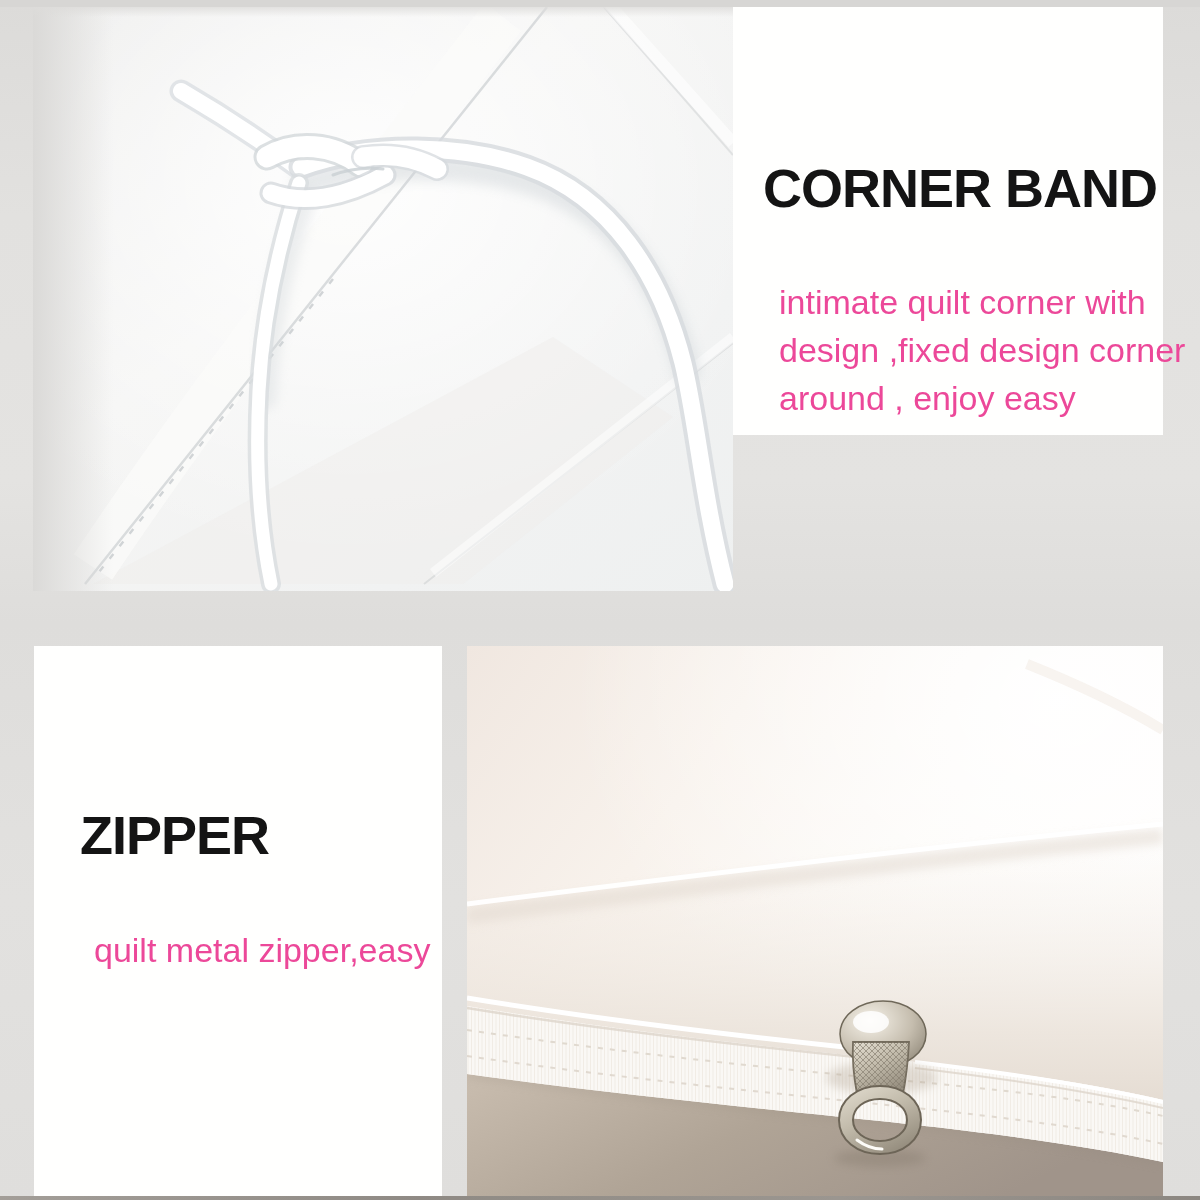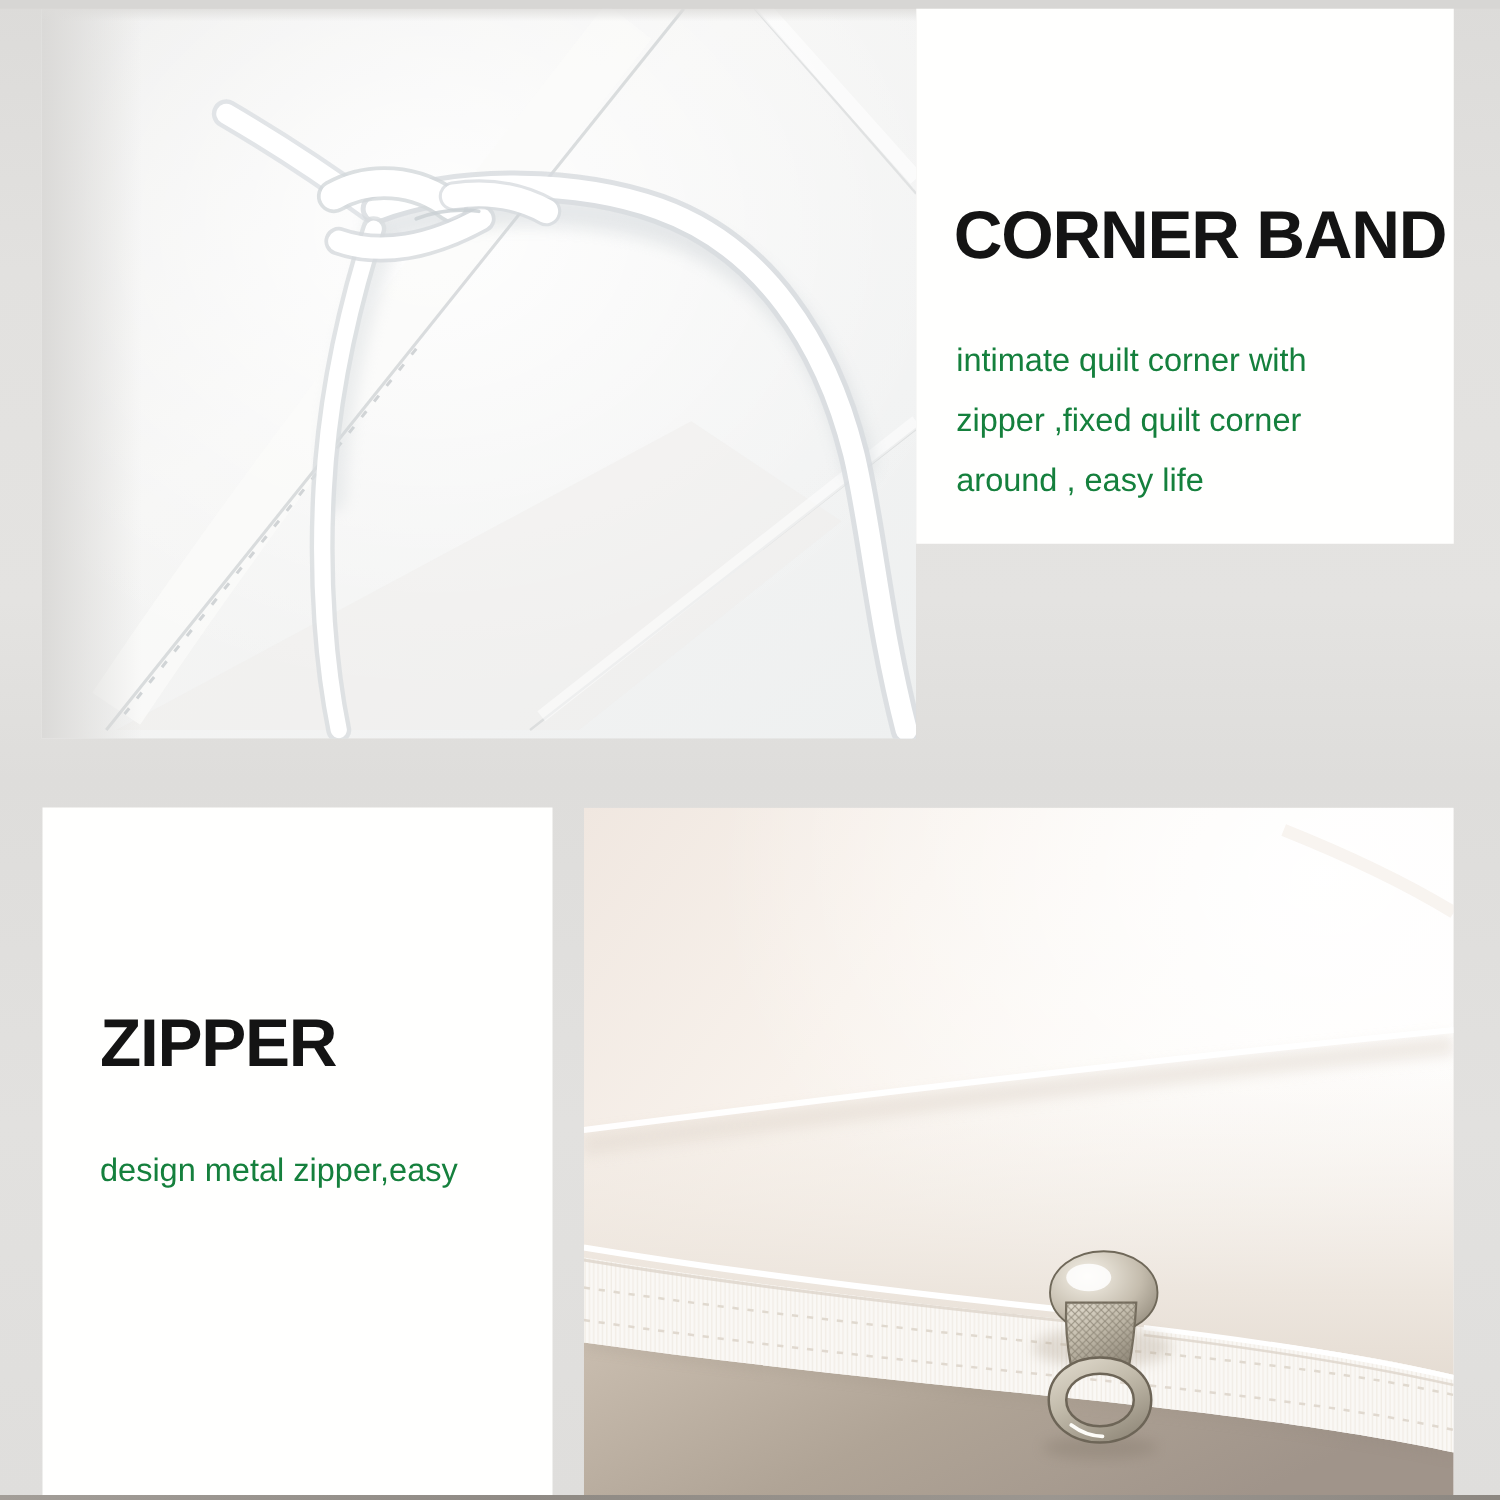--- a/index.html
+++ b/index.html
@@ -11,21 +11,21 @@
     background:linear-gradient(90deg,#a39e98 0%,#8f8a84 35%,#9b9690 70%,#8c8781 100%);}
   .photo{position:absolute;overflow:hidden;}
   .photo svg{display:block;width:100%;height:100%;}
   .photo-corner{left:33px;top:7px;width:700px;height:584px;}
   .panel{position:absolute;background:#fffffe;}
   .panel-corner{left:733px;top:7px;width:430px;height:428px;}
   .panel-zip{left:34px;top:646px;width:408px;height:550px;}
   .photo-zip{left:467px;top:646px;width:696px;height:550px;}
   .ttl{position:absolute;margin:0;font-weight:bold;font-size:54px;line-height:58px;
     letter-spacing:-1px;color:#141414;white-space:nowrap;}
-  .desc{position:absolute;margin:0;font-size:26px;color:#15803d;letter-spacing:0;}
+  .desc{position:absolute;margin:14px;font-size:34px;color:#ec4899;letter-spacing:0;}
   .desc span{display:block;white-space:nowrap;}
   .panel-corner .ttl{left:30px;top:152px;}
   .panel-corner .desc{left:32px;top:257px;line-height:48px;}
   .panel-zip .ttl{left:46px;top:160px;}
   .panel-zip .desc{left:46px;top:268px;line-height:45px;}
 </style>
 </head>
 <body>
 
 <div class="canvas">
@@ -106,29 +106,29 @@
         <rect x="0" y="0" width="80" height="584" fill="url(#p1left)" opacity="0.95"></rect>
         <rect x="0" y="0" width="700" height="10" fill="url(#p1top)" opacity="0.8"></rect>
       </g>
     </svg>
   </div>
 
   <div class="panel panel-corner">
     <h2 class="ttl">CORNER BAND</h2>
     <p class="desc">
       <span>intimate quilt corner with</span>
-      <span>zipper ,fixed quilt corner</span>
-      <span>around , easy life</span>
+      <span>design ,fixed design corner</span>
+      <span>around , enjoy easy</span>
     </p>
   </div>
 
   <div class="panel panel-zip">
     <h2 class="ttl">ZIPPER</h2>
     <p class="desc">
-      <span>design metal zipper,easy</span>
+      <span>quilt metal zipper,easy</span>
     </p>
   </div>
 
   <div class="photo photo-zip">
     <svg viewBox="0 0 696 550" preserveAspectRatio="none">
       <defs>
         <linearGradient id="p2bg" x1="0" y1="0" x2="1" y2="0.55">
           <stop offset="0" stop-color="#f0e7e0"></stop>
           <stop offset="0.35" stop-color="#f8f2ec"></stop>
           <stop offset="0.7" stop-color="#fdfbf8"></stop>

